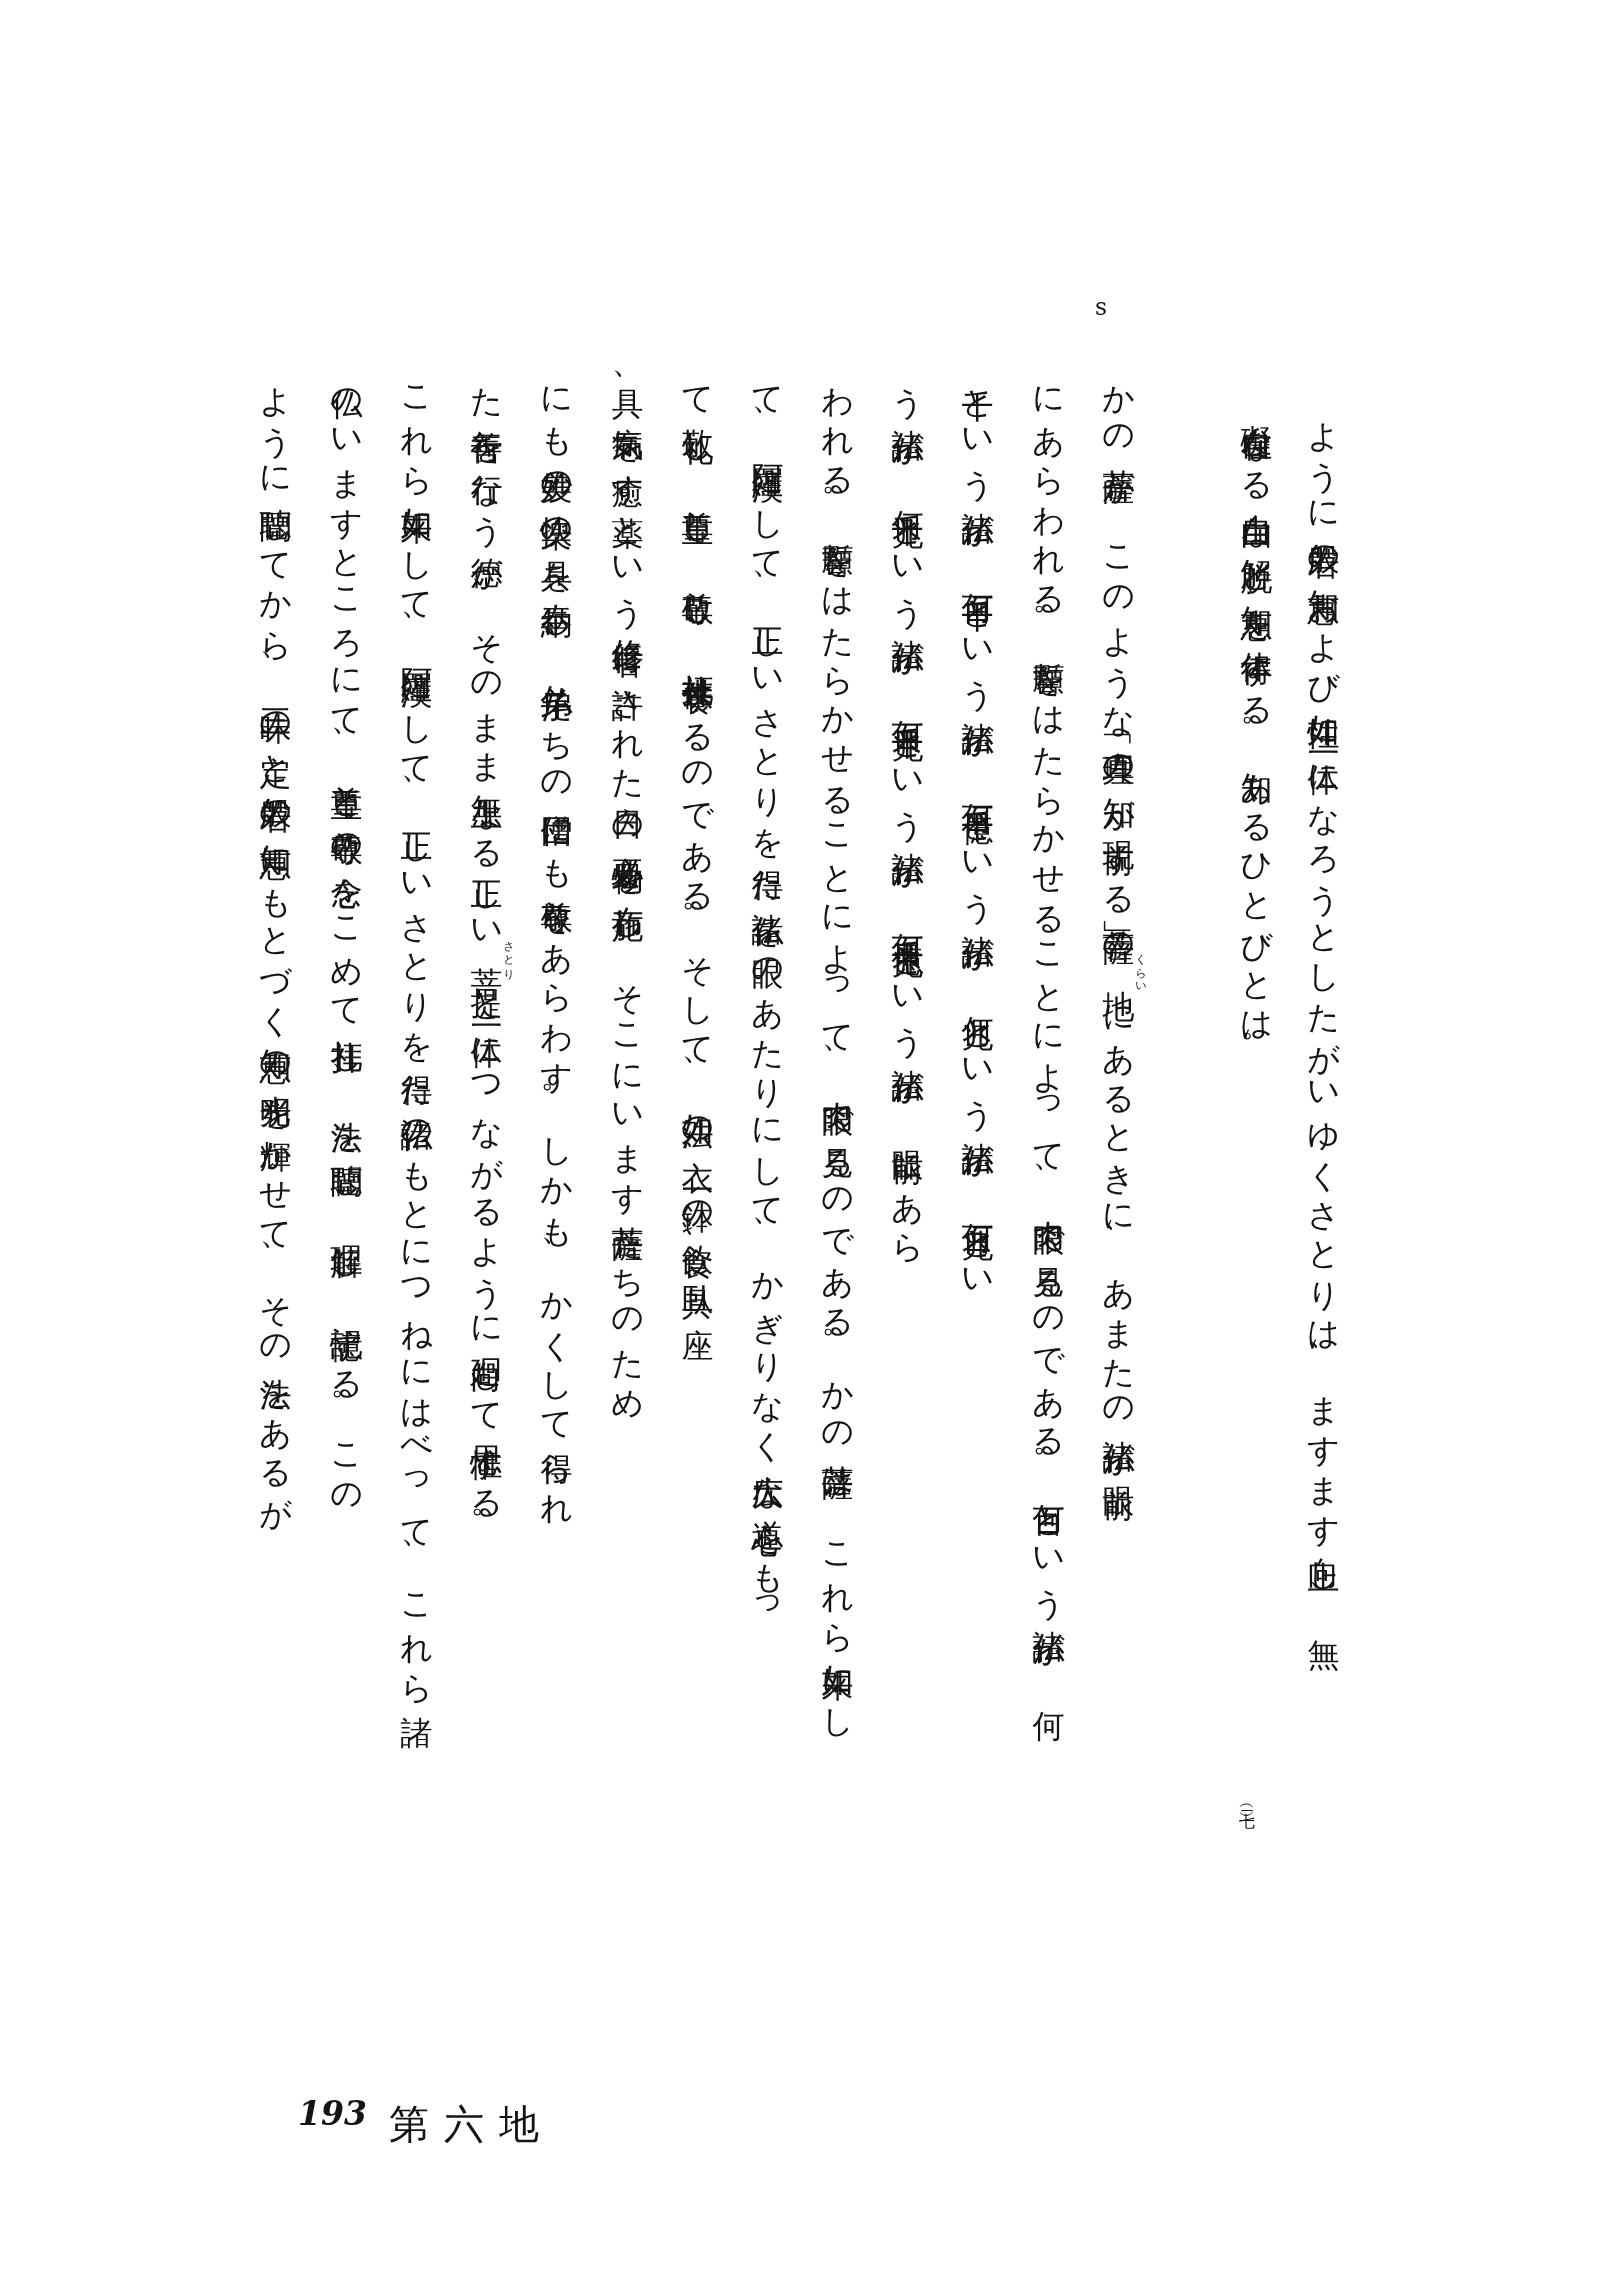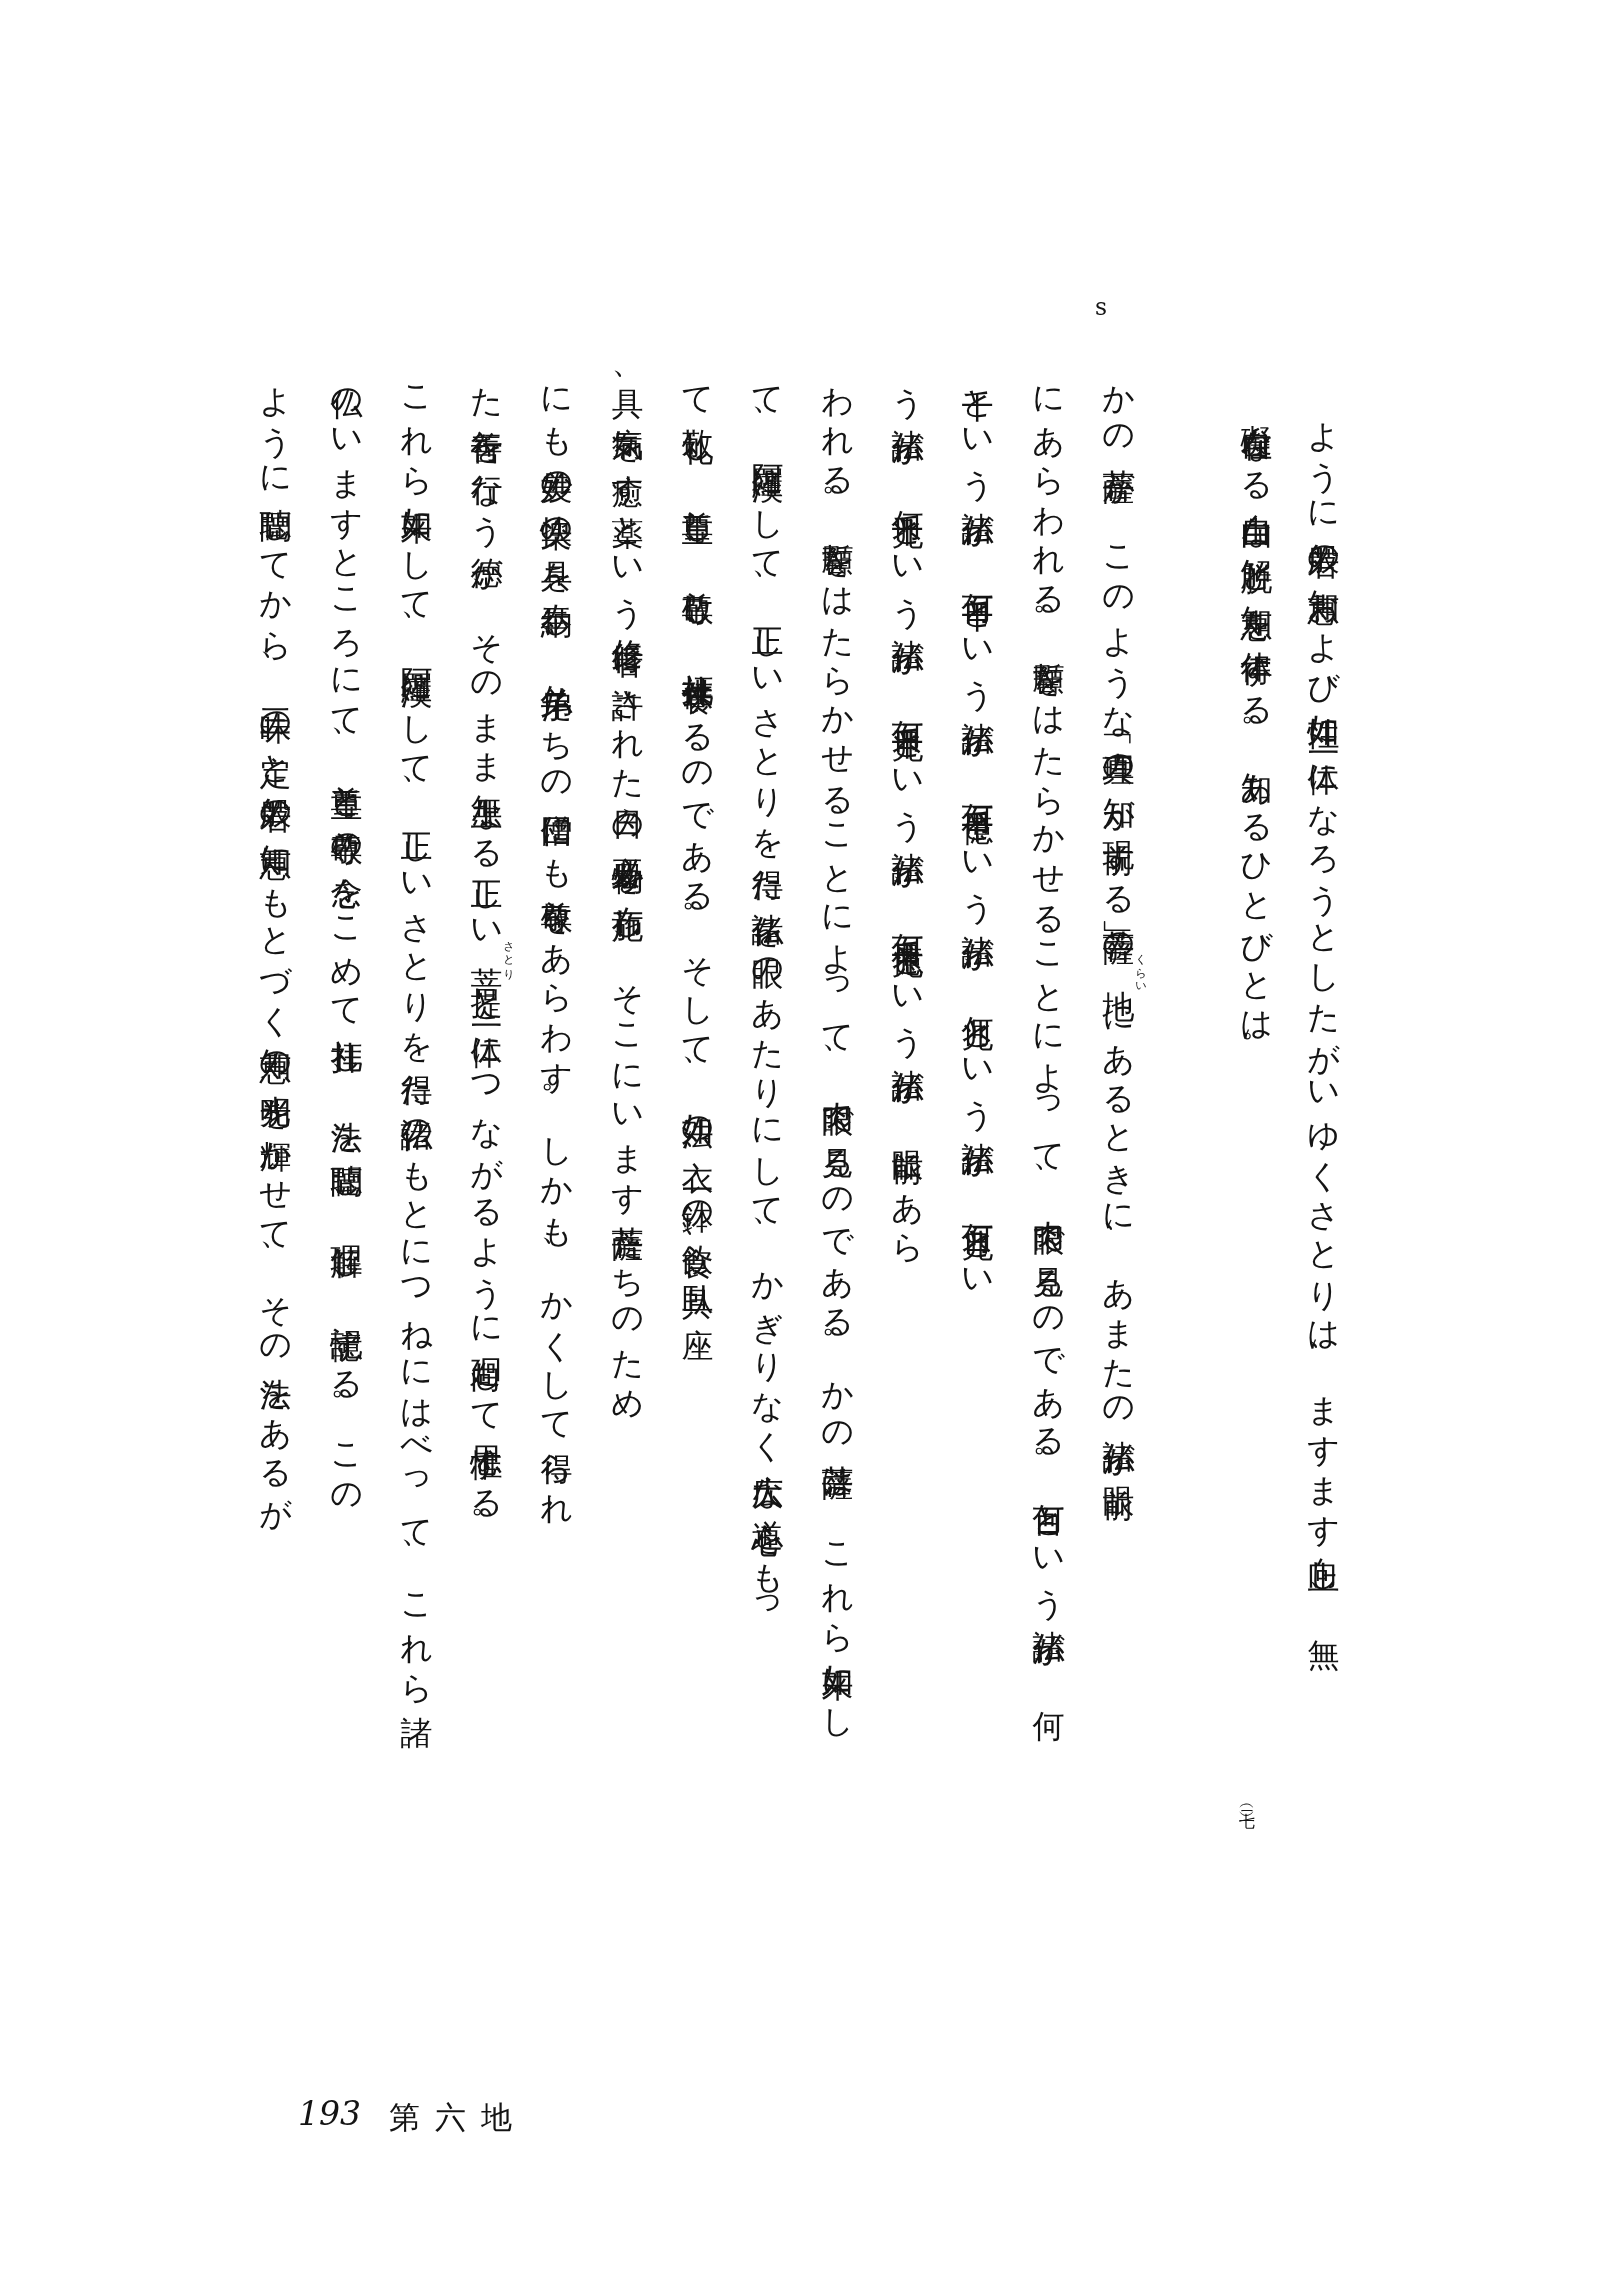--- a/index.html
+++ b/index.html
@@ -39,25 +39,26 @@
     left:1095px; top:293px;
     font-size:23.5px;
     font-family:"DejaVu Serif",serif;
   }
   .footer-page-number {
     position:absolute;
     left:298px; top:2094px;
     font-size:33px;
     font-style:italic;
     font-family:"DejaVu Serif",serif;
+    font-weight:bold;
   }
   .footer-chapter {
     position:absolute;
     left:389px; top:2097px;
-    font-size:31px;
+    font-size:40px;
     letter-spacing:15px;
     white-space:nowrap;
   }
 </style>
 </head>
 <body>
 
 <div class="page">
 
   <span class="stray-mark">s</span>

